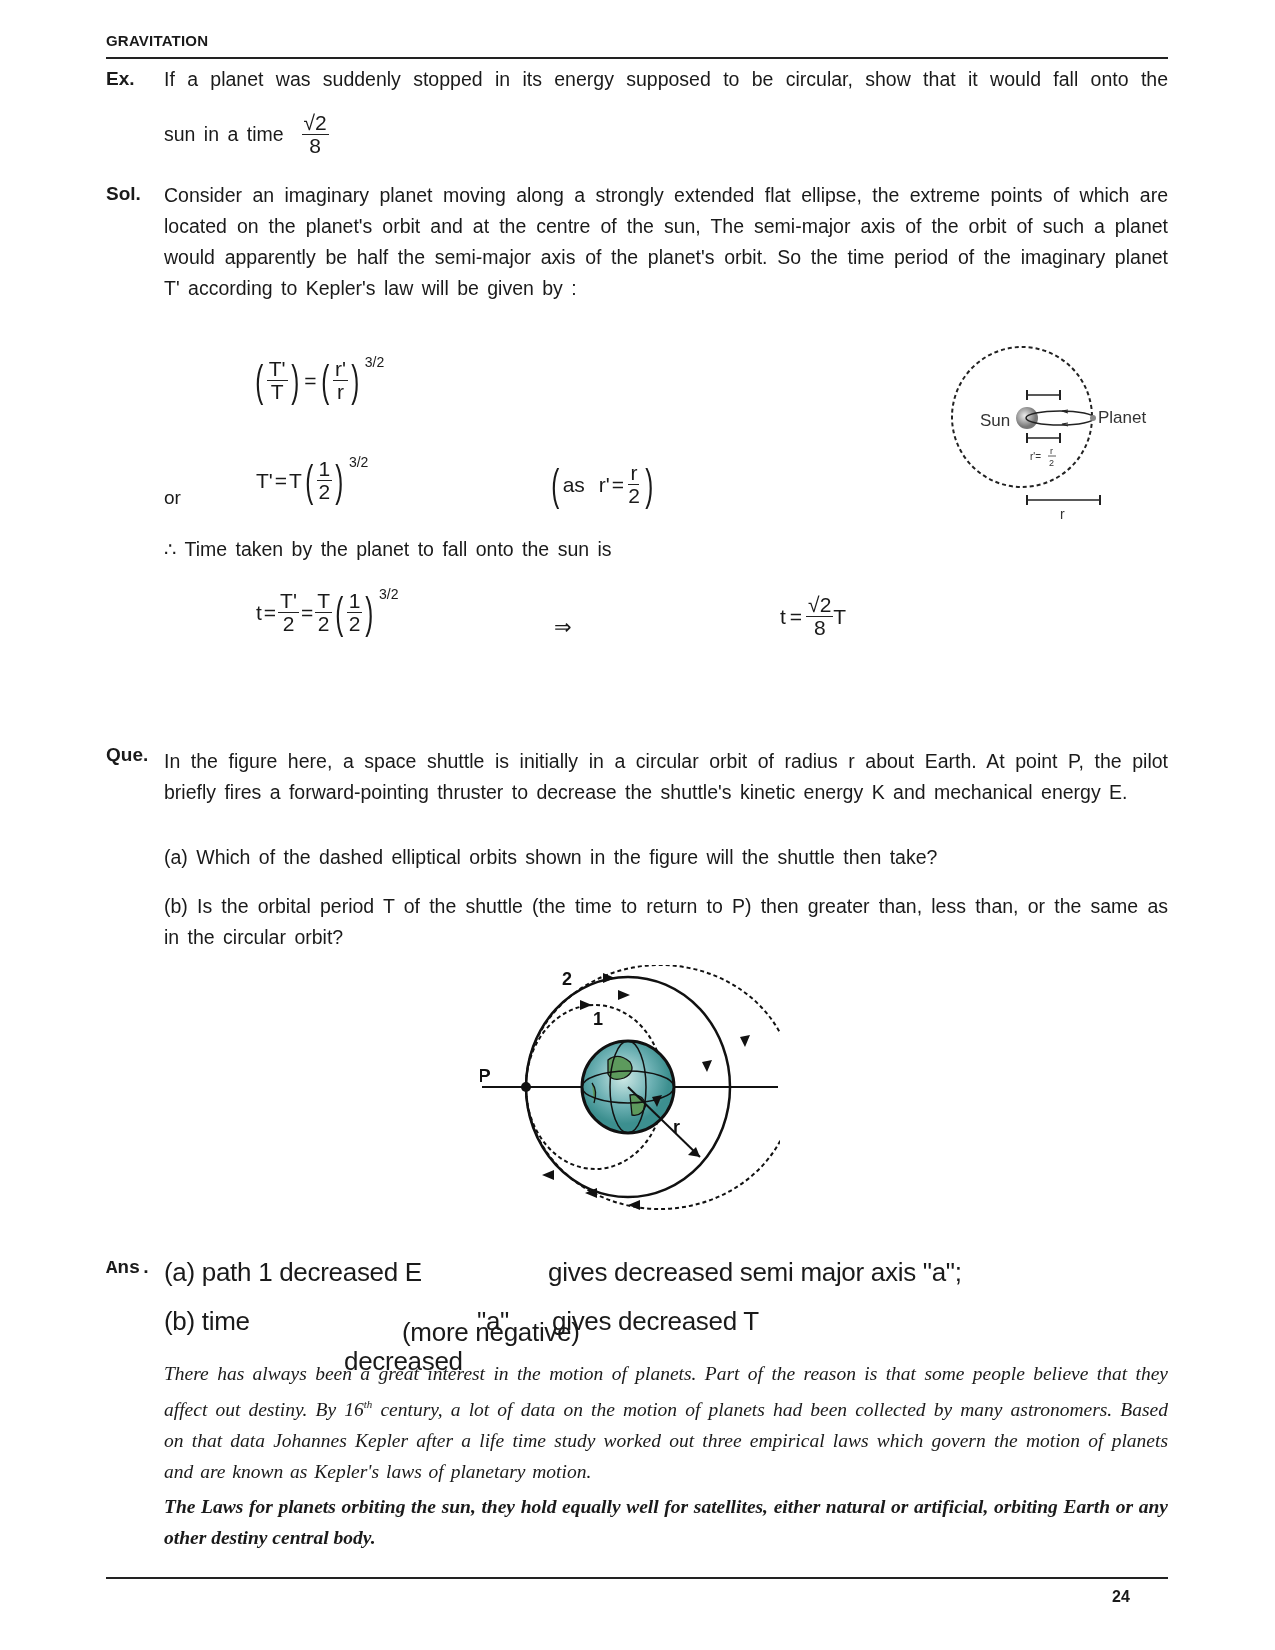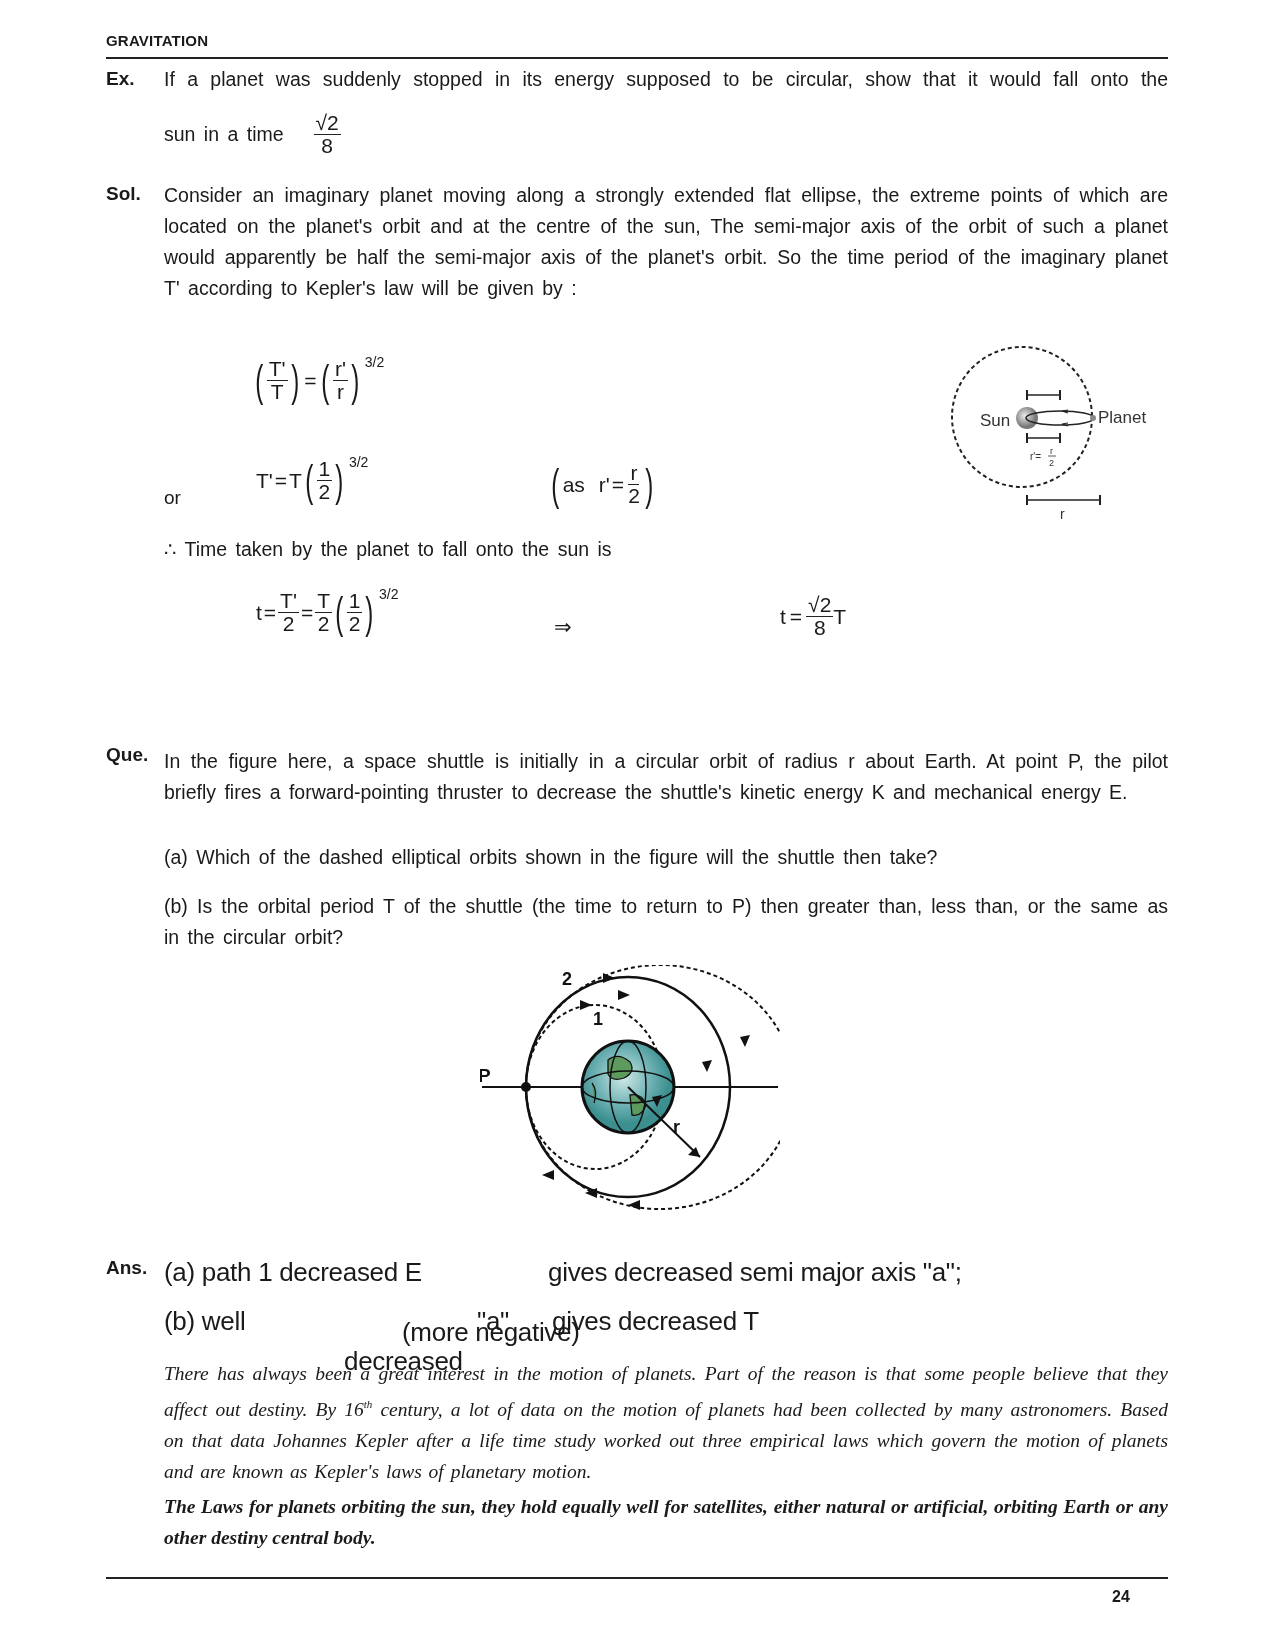--- a/index.html
+++ b/index.html
@@ -24,21 +24,21 @@
   svg text { font-family: "Liberation Sans", sans-serif; }
 </style>
 </head>
 <body>
 
 <div class="abs hdr">GRAVITATION</div>
 <div class="abs rule" style="top:57px;"></div>
 
 <div class="abs label" style="left:106px; top:68px;">Ex.</div>
 <div class="abs txt-line" style="left:164px; top:68px; width:1004px; text-align:justify; text-align-last:justify;">If a planet was suddenly stopped in its energy supposed to be circular, show that it would fall onto the</div>
-<div class="abs txt-line" style="left:164px; top:112px; display:flex; align-items:center; gap:30px;">
+<div class="abs txt-line" style="left:164px; top:112px; display:flex; align-items:center; gap:18px;">
   <span>sun in a time</span>
   <span class="frac" style="font-size:21px;">
     <span class="num">√2</span>
     <span class="den">8</span>
   </span>
 </div>
 
 <div class="abs label" style="left:106px; top:183px;">Sol.</div>
 <div class="abs txt" style="left:164px; top:180px; width:1004px;">Consider an imaginary planet moving along a strongly extended flat ellipse, the extreme points of which are located on the planet's orbit and at the centre of the sun, The semi-major axis of the orbit of such a planet would apparently be half the semi-major axis of the planet's orbit. So the time period of the imaginary planet T' according to Kepler's law will be given by :</div>
 
@@ -171,25 +171,25 @@
   <line x1="148" y1="122" x2="220" y2="192" stroke="#111" stroke-width="2"></line>
   <path d="M220 192 l-12 -2 8 -8z" fill="#111"></path>
   <circle cx="46" cy="122" r="5" fill="#111"></circle>
   <path d="M150 30 l-12 -5 0 10z M135 13 l-12 -5 0 10z M112 40 l-12 -5 0 10z M270 70 l-5 12 -5 -10z M232 95 l-5 12 -5 -10z M182 130 l-5 12 -5 -10z M62 210 l12 -5 0 10z M105 228 l12 -5 0 10z M148 240 l12 -5 0 10z" fill="#111"></path>
   <text x="-2" y="117" font-size="19" font-weight="bold" fill="#111">P</text>
   <text x="113" y="60" font-size="18" font-weight="bold" fill="#111">1</text>
   <text x="82" y="20" font-size="18" font-weight="bold" fill="#111">2</text>
   <text x="193" y="168" font-size="18" font-weight="bold" fill="#111">r</text>
 </svg>
 
-<div class="abs label" style="left:106px; top:1257px;">Ans.</div>
+<div class="abs label" style="left:106px; top:1257px;font-family:Liberation Mono, monospace;">Ans.</div>
 <div class="abs ans" style="left:164px; top:1257px;">(a) path 1 decreased E</div>
 <div class="abs ans" style="left:402px; top:1317px;">(more negative)</div>
 <div class="abs ans" style="left:548px; top:1257px;">gives decreased semi major axis "a";</div>
-<div class="abs ans" style="left:164px; top:1306px;">(b) well</div>
+<div class="abs ans" style="left:164px; top:1306px;">(b) time</div>
 <div class="abs ans" style="left:344px; top:1306px;margin-top:40px;">decreased</div>
 <div class="abs ans" style="left:477px; top:1306px;">"a"</div>
 <div class="abs ans" style="left:552px; top:1306px;">gives decreased T</div>
 
 <div class="abs serif-it" style="left:164px; top:1350px; width:1004px;margin-top:8px;">
   <span>There has always been a great interest in the motion of planets. Part of the reason is that some people believe that they affect out destiny. By 16</span><sup style="font-size:11px;">th</sup><span> century, a lot of data on the motion of planets had been collected by many astronomers. Based on that data Johannes Kepler after a life time study worked out three empirical laws which govern the motion of  planets and are known as Kepler's laws of planetary motion.</span>
 </div>
 <div class="abs serif-bi" style="left:164px; top:1491px; width:1004px;">The Laws for planets orbiting the sun, they hold equally well for satellites, either natural or artificial, orbiting Earth or any other destiny central body.</div>
 
 <div class="abs rule" style="top:1577px;"></div>

